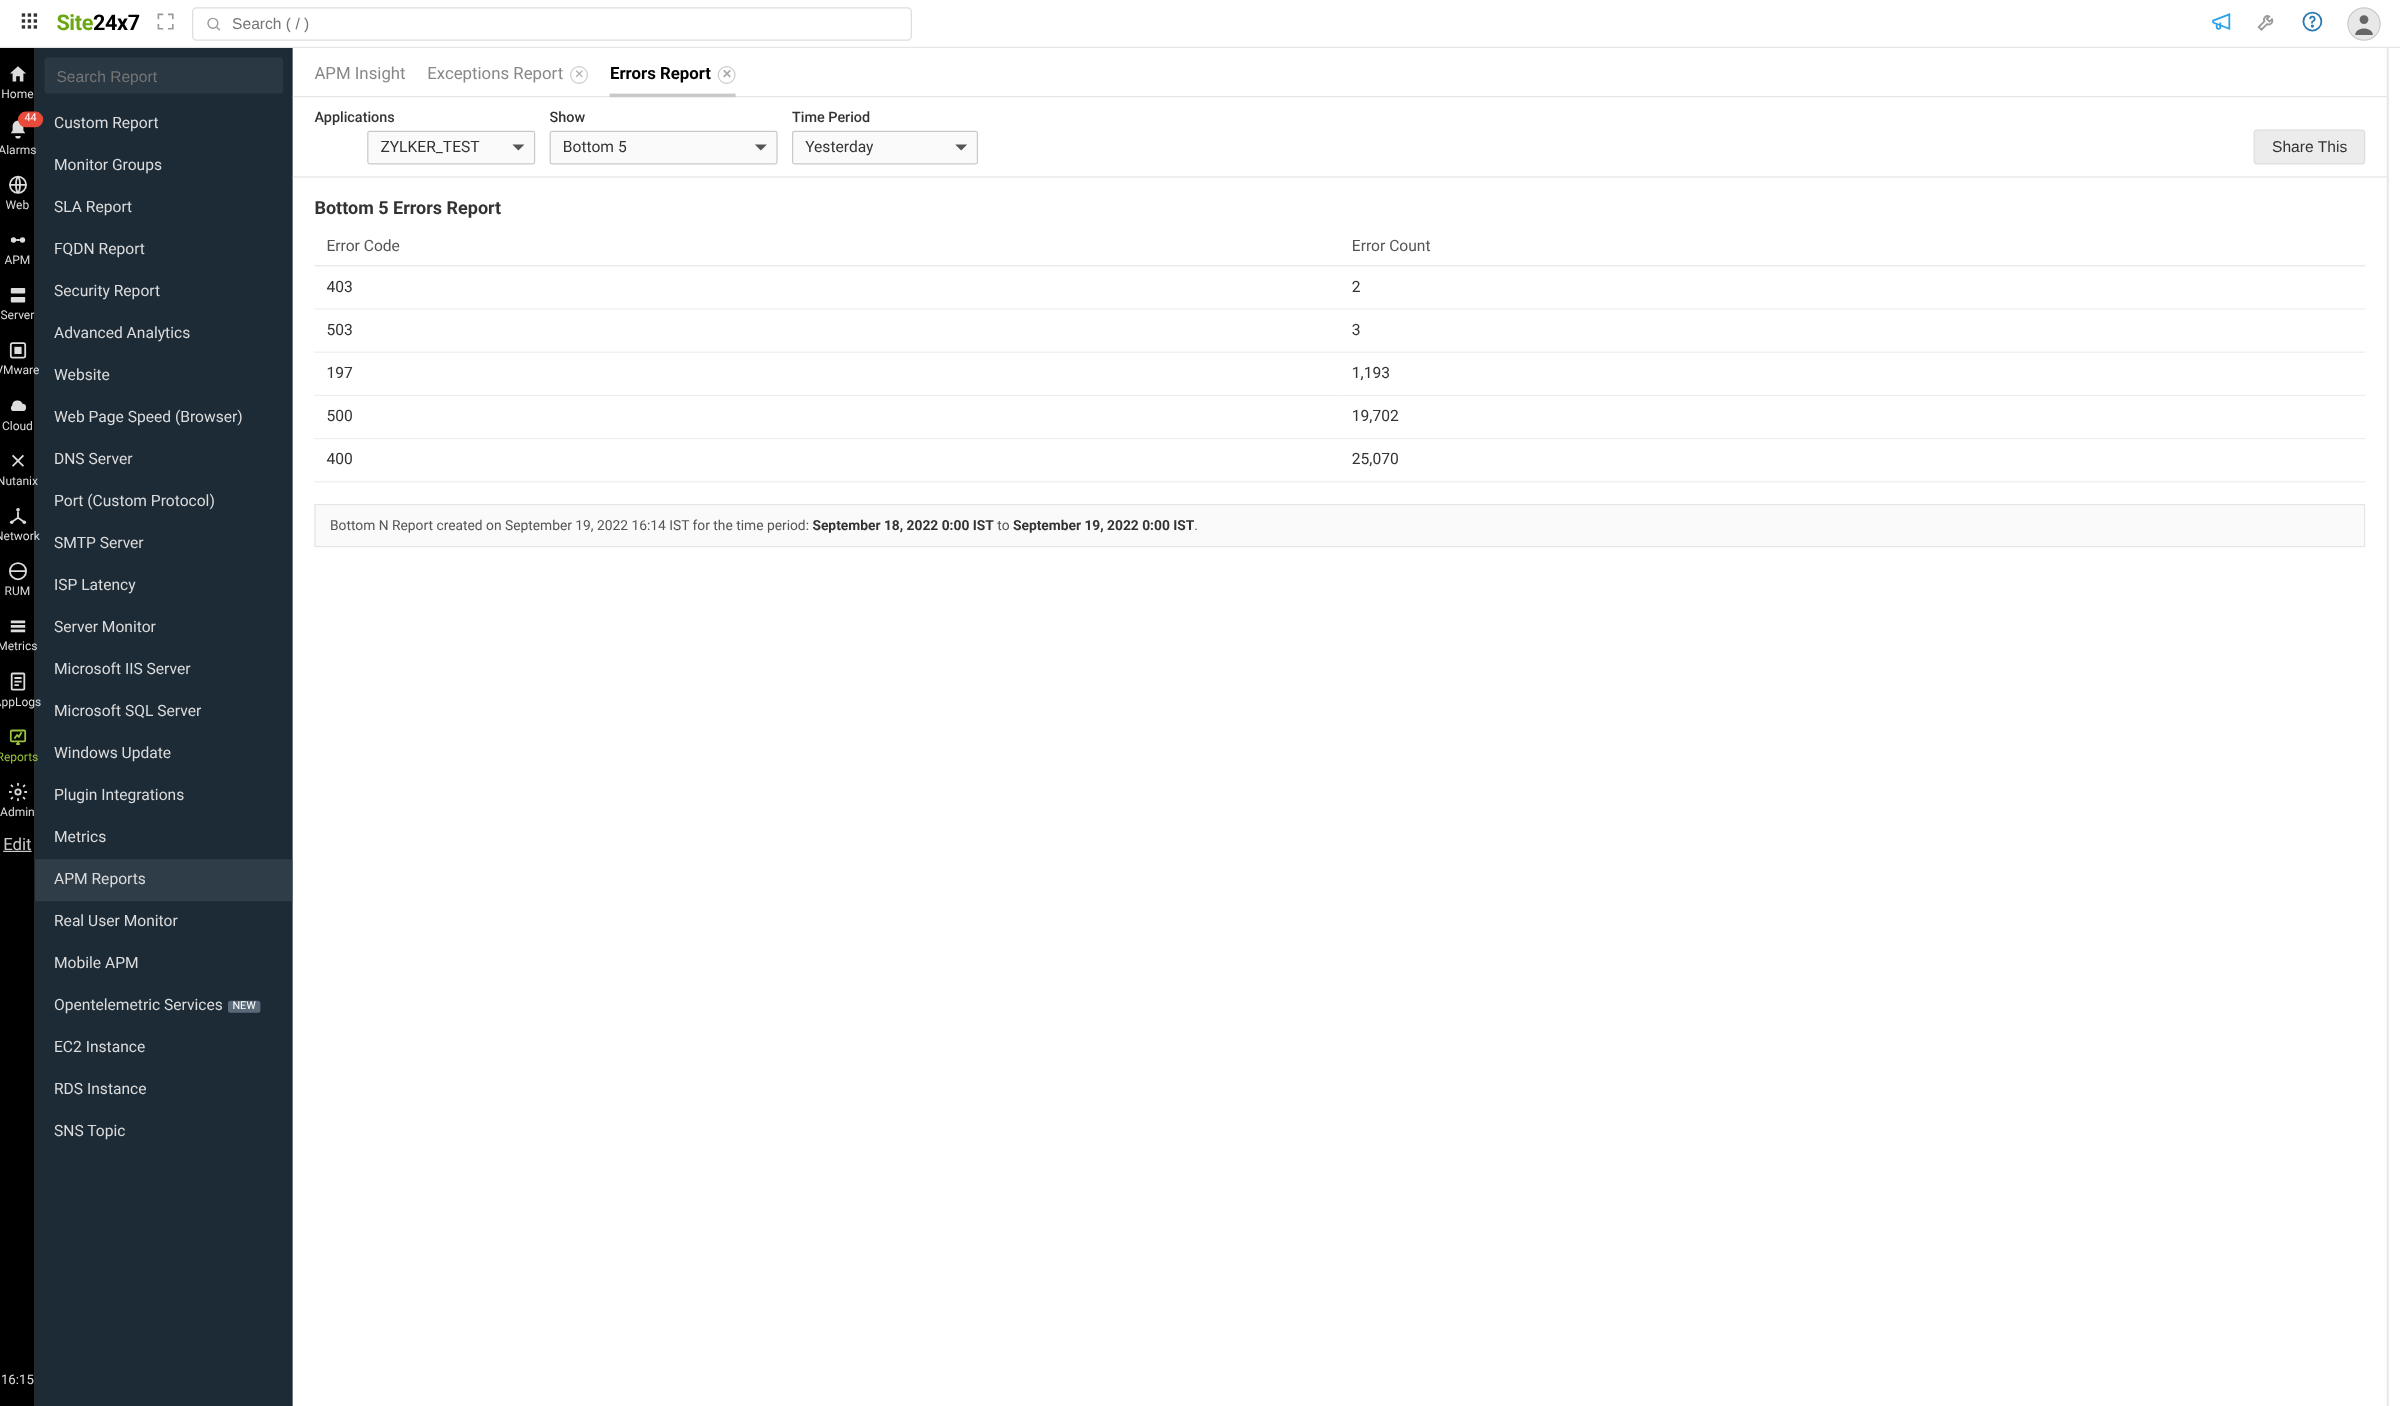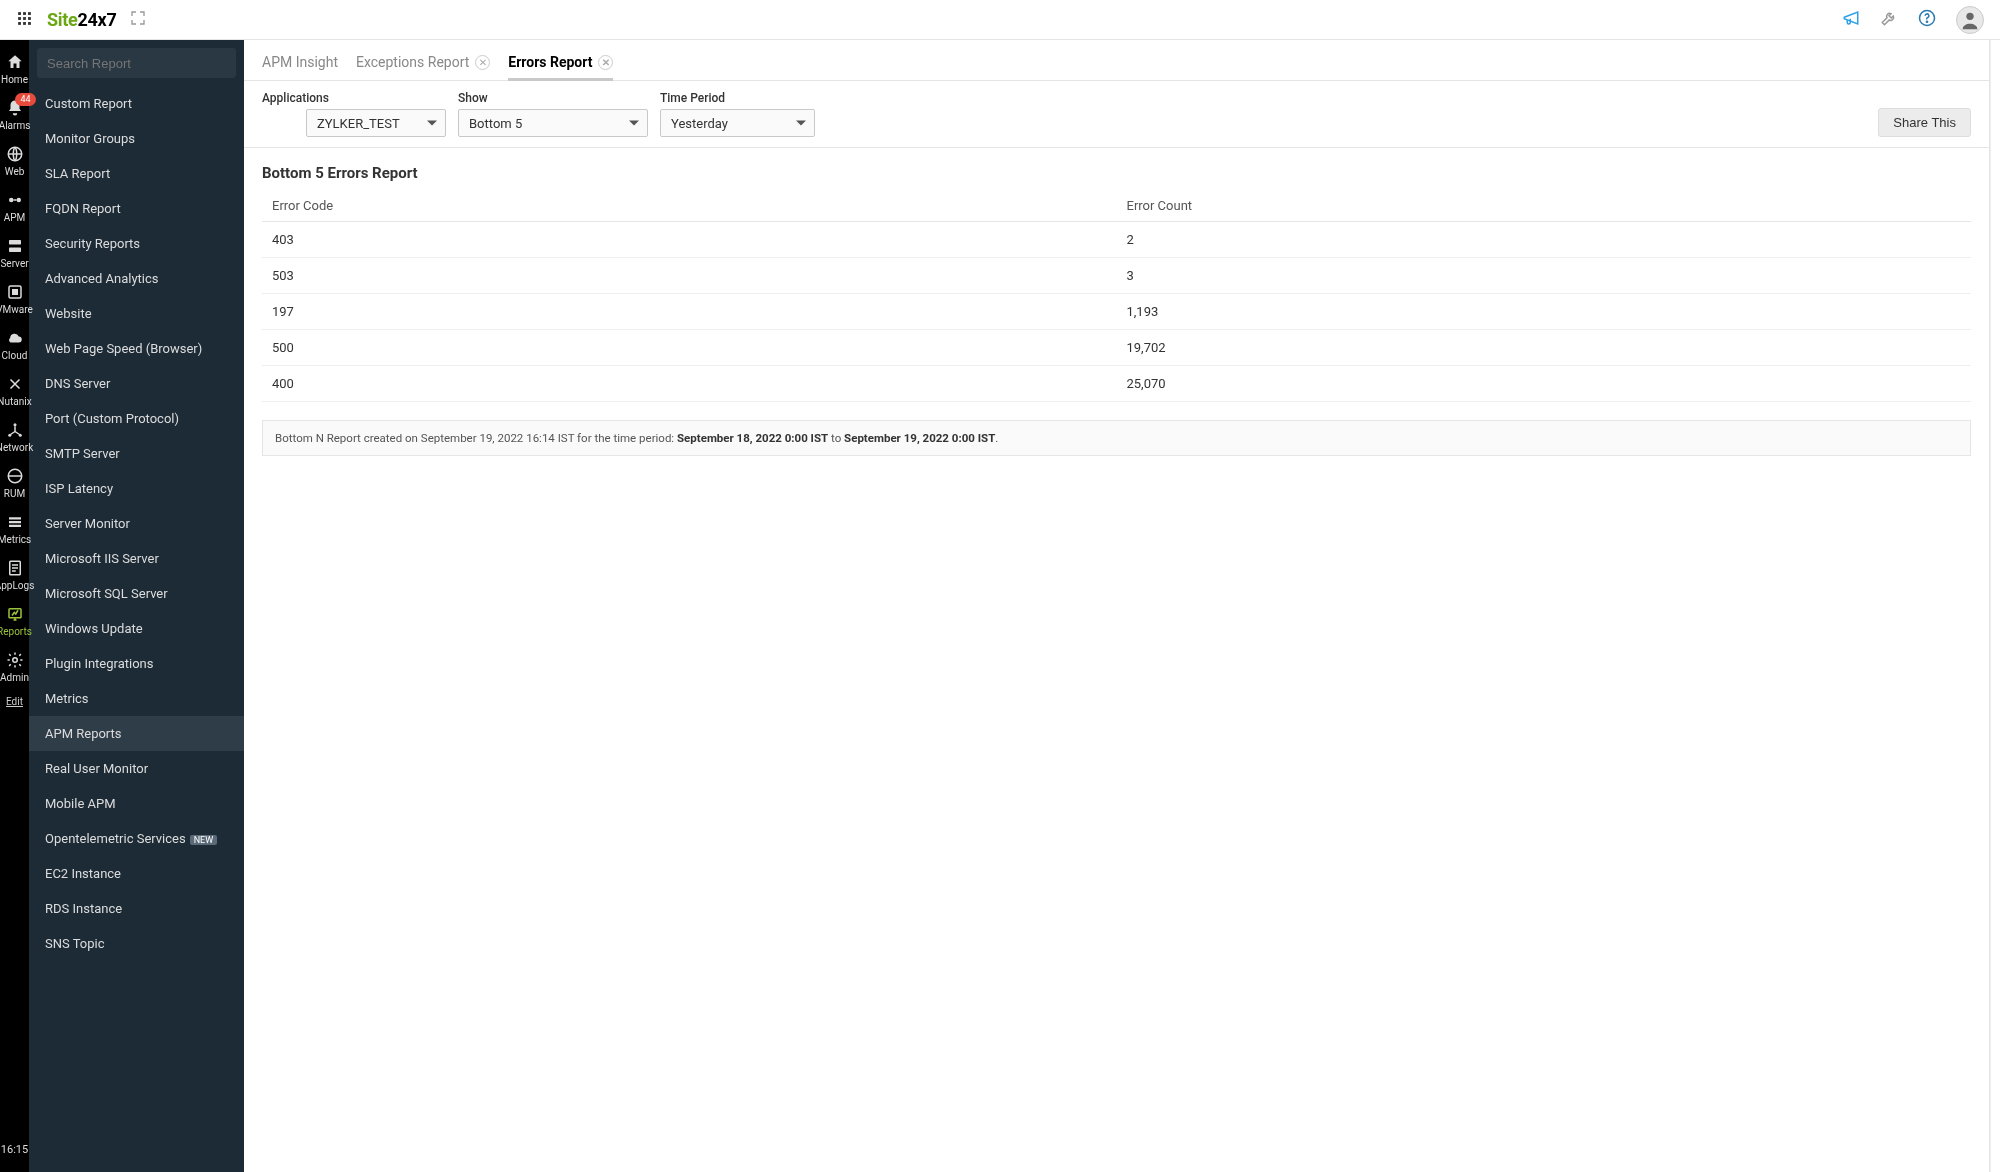--- a/index.html
+++ b/index.html
@@ -73,21 +73,21 @@
     .rail-item.active { color: #9ac33c; }
     .rail-item.active .ri-icon svg { fill: #9ac33c; }
     .rail-item .ri-label { margin-top: 3px; }
     .rail-badge {
       position: absolute; top: -6px; right: -12px;
       background: #e84b3c; color: #fff;
       border-radius: 8px; font-size: 9px; padding: 1px 5px;
       line-height: 1.2;
     }
     .rail-edit {
-      font-size: 10px; text-decoration: underline; color: #ccc;
+      font-size: 14px; text-decoration: underline; color: #ccc;
       padding: 6px 0; cursor: pointer;
     }
     .rail-clock {
       margin-top: auto; margin-bottom: 16px;
       font-size: 11px; color: #ddd;
     }
 
     
     .sidebar {
       width: 215px;
@@ -223,20 +223,29 @@
     <span class="g">Site</span><span class="b">24x7</span>
   </span>
   <span class="expand-icon">
     <svg viewBox="0 0 24 24" stroke-width="2">
         <polyline points="9 3 3 3 3 9"></polyline>
         <polyline points="15 3 21 3 21 9"></polyline>
         <polyline points="9 21 3 21 3 15"></polyline>
         <polyline points="15 21 21 21 21 15"></polyline>
       </svg>
   </span>
+  <div class="search-wrap">
+    <div class="search-box">
+      <svg width="14" height="14" viewBox="0 0 24 24" fill="none" stroke="#999" stroke-width="2">
+          <circle cx="11" cy="11" r="7"></circle>
+          <line x1="21" y1="21" x2="16.5" y2="16.5"></line>
+        </svg>
+      <input placeholder="Search ( / )" style="">
+    </div>
+  </div>
   <div class="topbar-spacer"></div>
   <div class="topbar-icons">
     <span class="topbar-icon">
       <svg viewBox="0 0 24 24" fill="none" stroke="#2ca0e8" stroke-width="2">
           <path d="M3 11l18-7v16L3 13v-2z"></path>
           <path d="M11 13v5a2 2 0 1 1-4 0v-3"></path>
         </svg>
     </span>
     <span class="topbar-icon">
       <svg viewBox="0 0 24 24" fill="none" stroke="#999" stroke-width="2">
@@ -401,21 +410,21 @@
             <circle cx="11" cy="11" r="7"></circle>
             <line x1="21" y1="21" x2="16.5" y2="16.5"></line>
           </svg>
       </div>
     </div>
     <div id="sidebar-list">
         <div class="nav-item"><span>Custom Report</span></div>
         <div class="nav-item"><span>Monitor Groups</span></div>
         <div class="nav-item"><span>SLA Report</span></div>
         <div class="nav-item"><span>FQDN Report</span></div>
-        <div class="nav-item"><span>Security Reports</span></div>
+        <div class="nav-item"><span>Security Report</span></div>
         <div class="nav-item"><span>Advanced Analytics</span></div>
         <div class="nav-item"><span>Website</span></div>
         <div class="nav-item"><span>Web Page Speed (Browser)</span></div>
         <div class="nav-item"><span>DNS Server</span></div>
         <div class="nav-item"><span>Port (Custom Protocol)</span></div>
         <div class="nav-item"><span>SMTP Server</span></div>
         <div class="nav-item"><span>ISP Latency</span></div>
         <div class="nav-item"><span>Server Monitor</span></div>
         <div class="nav-item"><span>Microsoft IIS Server</span></div>
         <div class="nav-item"><span>Microsoft SQL Server</span></div>

